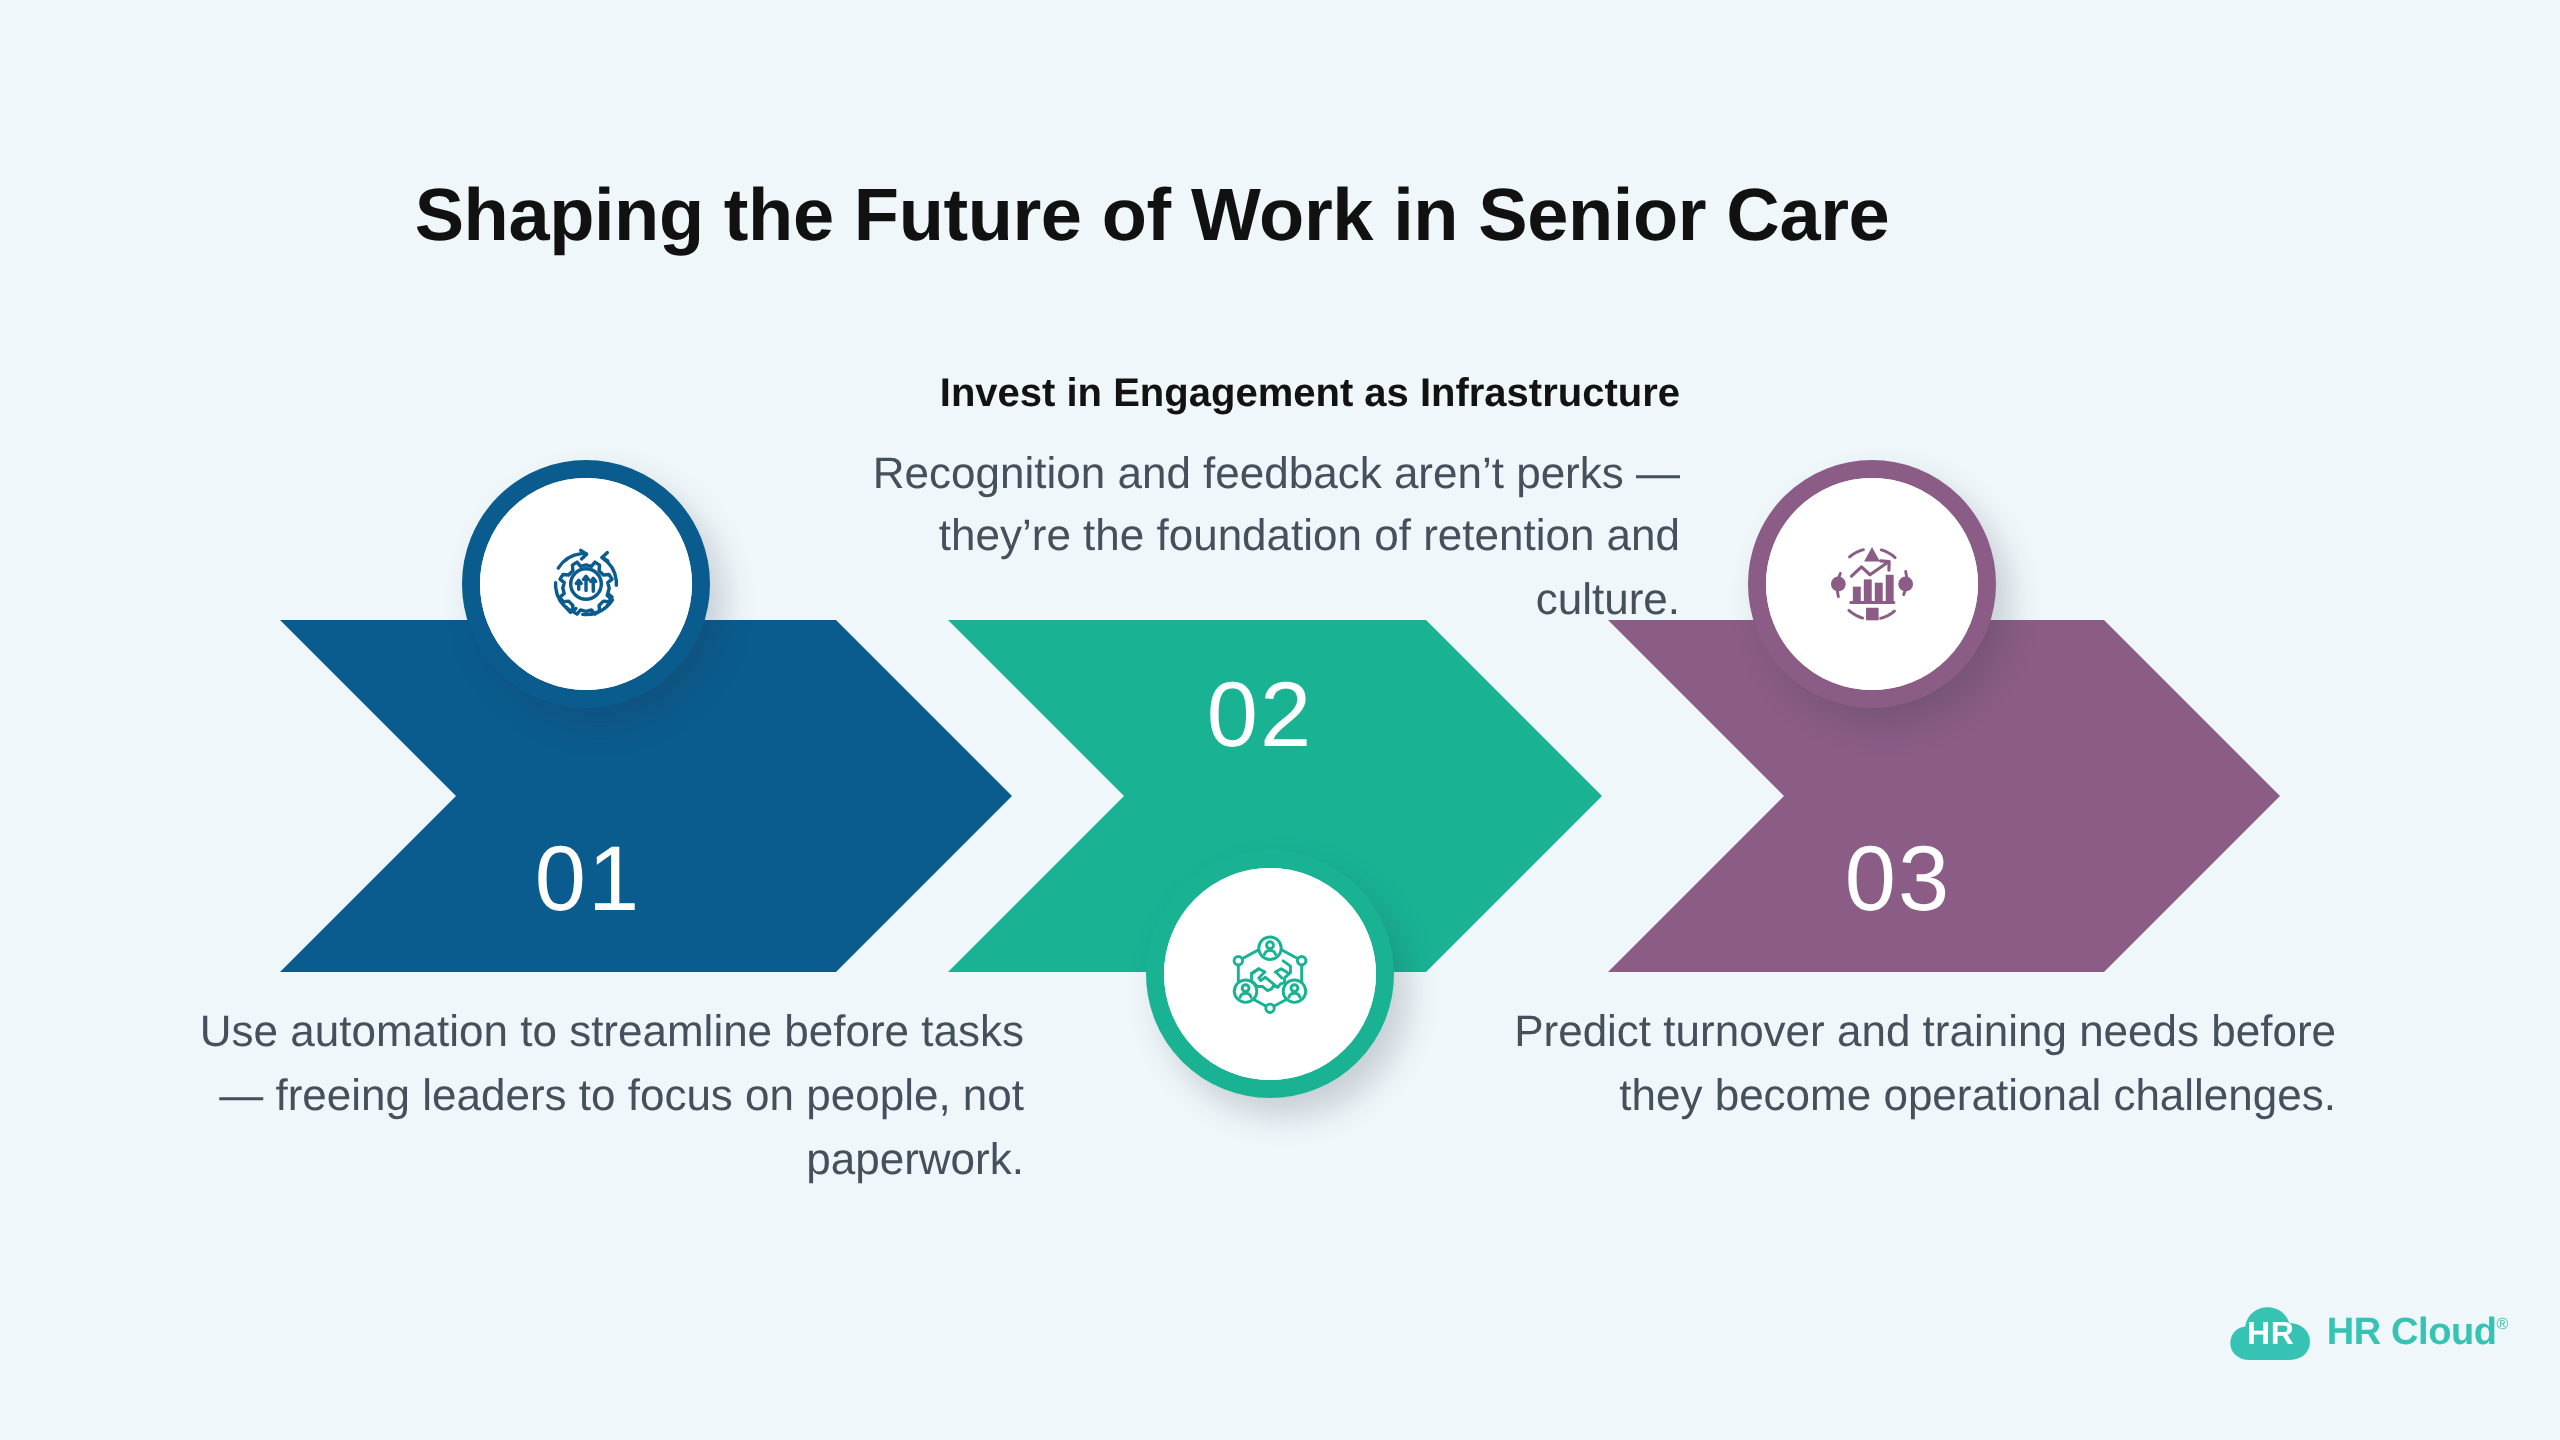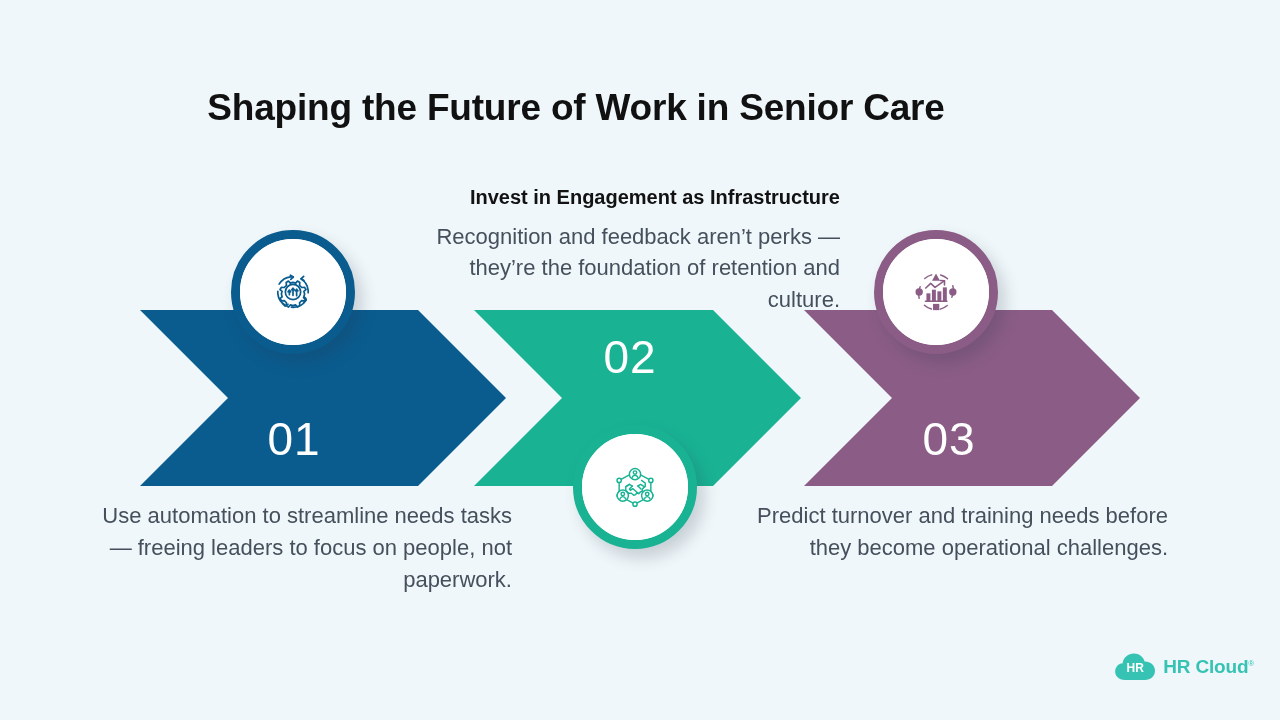--- a/index.html
+++ b/index.html
@@ -124,21 +124,21 @@
   }
   .logo-mark { position: relative; width: 42px; height: 30px; }
   .logo-mark svg { display: block; width: 42px; height: 30px; }
   .logo-mark .hr {
     position: absolute;
     inset: 0;
     display: flex;
     align-items: center;
     justify-content: center;
     color: #ffffff;
-    font-size: 12px;
+    font-size: 16px;
     font-weight: bold;
     letter-spacing: 0.3px;
     padding-top: 2px;
     box-sizing: border-box;
   }
   .logo-text {
     font-size: 19px;
     font-weight: bold;
     color: #36c3b4;
     letter-spacing: -0.2px;
@@ -253,21 +253,21 @@
         <g fill="none" stroke="#8b5d86" stroke-width="2.4" stroke-linecap="round" stroke-linejoin="round">
           <path d="M34 64 L66.5 64"></path>
           <path d="M34.5 44 L42 37 L48.5 43 L62 33.5"></path>
           <path d="M56.5 32.5 L63 33 L62.8 39.5"></path>
         </g>
       </svg>
     </div>
   </div>
 
   <div class="block block-1">
-    <div class="body">Use automation to streamline needs tasks — freeing leaders to focus on people, not paperwork.</div>
+    <div class="body">Use automation to streamline before tasks — freeing leaders to focus on people, not paperwork.</div>
   </div>
 
   <div class="block block-2">
     <div class="heading">Invest in Engagement as Infrastructure</div>
     <div class="body">Recognition and feedback aren’t perks — they’re the foundation of retention and culture.</div>
   </div>
 
   <div class="block block-3">
     <div class="body">Predict turnover and training needs before they become operational challenges.</div>
   </div>

